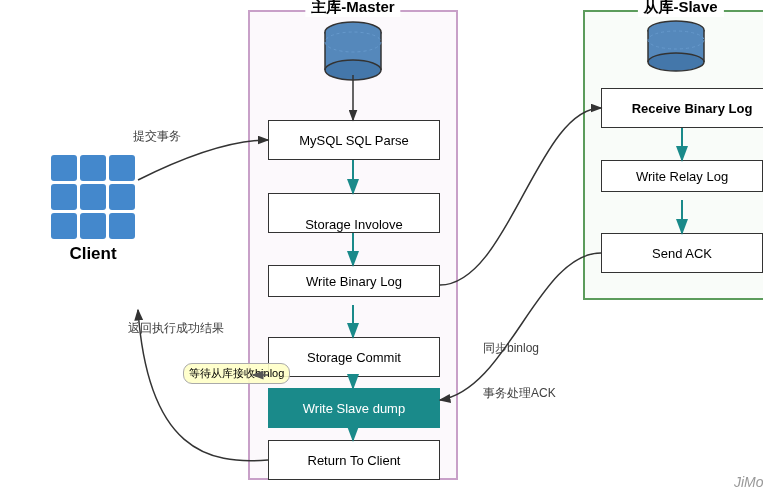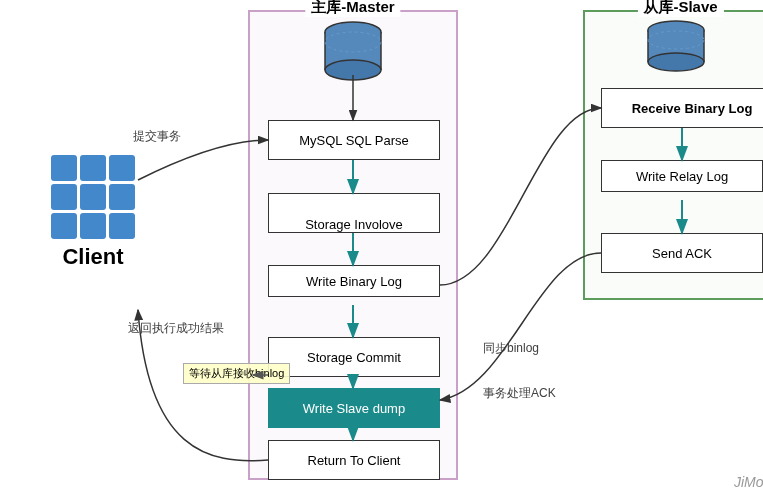--- a/index.html
+++ b/index.html
@@ -97,21 +97,21 @@
       grid-template-rows: repeat(3, 26px);
       gap: 3px;
       margin: 0 auto;
       width: 84px;
     }
     .client-cell {
       background: #4488cc;
       border-radius: 3px;
     }
     .client-label {
-      font-size: 22px;
+      font-size: 17px;
       font-weight: bold;
       margin-top: 5px;
       text-align: center;
     }
 
     
     .arrow-svg {
       position: absolute;
       top: 0;
       left: 0;
@@ -225,21 +225,21 @@
 
   <div class="proc-box" style="left:573px;top:233px;width:162px;height:40px;">
     <span>Send ACK</span>
   </div>
 
   <div class="label-text" style="left:105px;top:128px;">提交事务</div>
   <div class="label-text" style="left:455px;top:340px;">同步binlog</div>
   <div class="label-text" style="left:455px;top:385px;">事务处理ACK</div>
   <div class="label-text" style="left:100px;top:320px;">返回执行成功结果</div>
 
-  <div class="wait-label" style="left:155px;top:363px;">等待从库接收binlog</div>
+  <div class="wait-label" style="left:155px;top:363px;border-radius:9px;">等待从库接收binlog</div>
 
   <svg class="arrow-svg">
     <defs>
       <marker id="arrowhead-dark" markerWidth="8" markerHeight="6" refX="7" refY="3" orient="auto">
         <polygon points="0 0, 8 3, 0 6" fill="#333"></polygon>
       </marker>
       <marker id="arrowhead-teal" markerWidth="8" markerHeight="6" refX="7" refY="3" orient="auto">
         <polygon points="0 0, 8 3, 0 6" fill="#1a8a8a"></polygon>
       </marker>
       <marker id="arrowhead-dark2" markerWidth="8" markerHeight="6" refX="7" refY="3" orient="auto">

